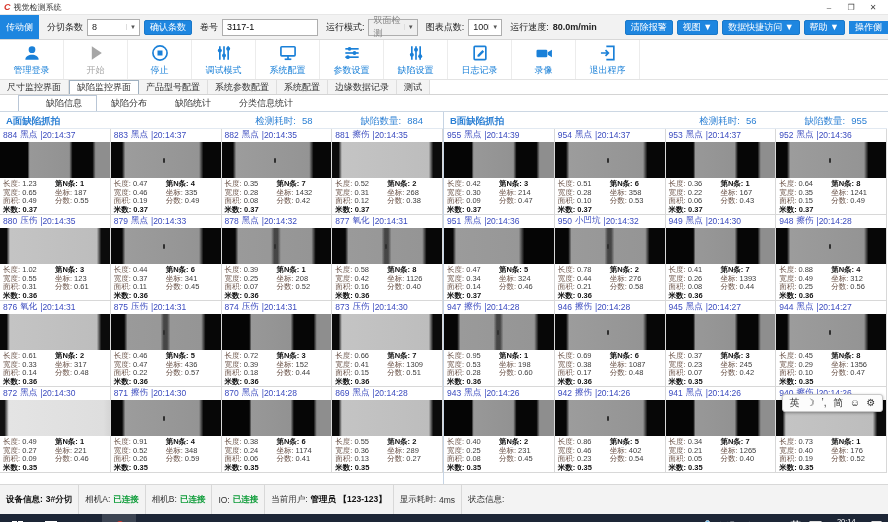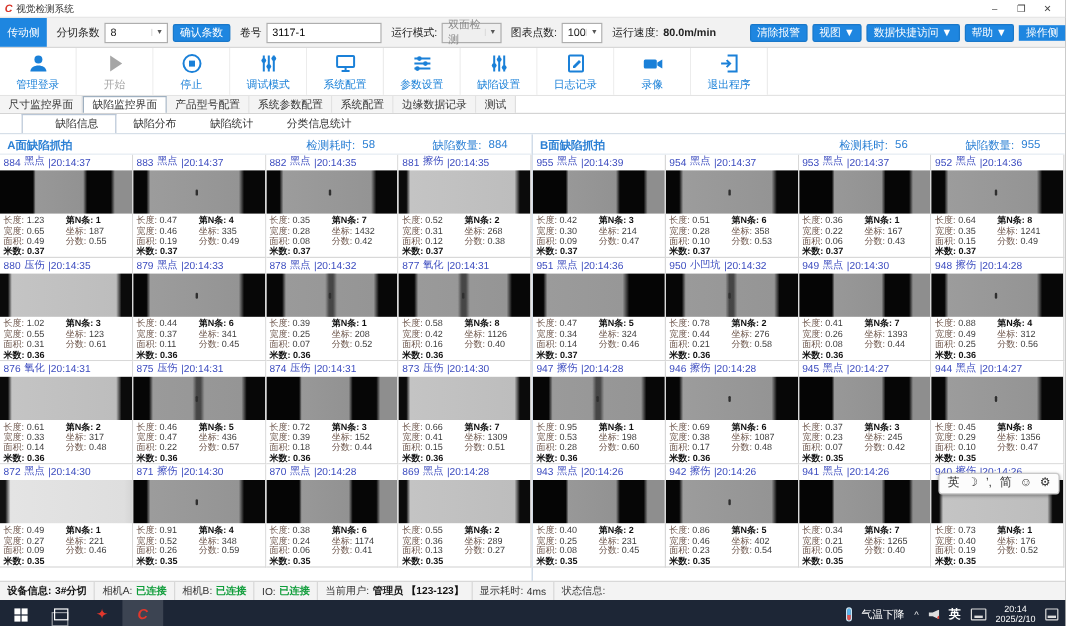--- a/index.html
+++ b/index.html
@@ -75,21 +75,21 @@
   .ci-row .ci-val { color:#3c3c3c; }
   .ci-strong { color:#111; font-weight:bold; }
 
   
   .ime-bar { position:absolute; left:782px; top:394px; width:101px; height:18px; background:#fcfcfc;
              border:1px solid #c9c9c9; border-radius:3px; box-shadow:0 1px 3px rgba(0,0,0,.35);
              display:flex; align-items:center; justify-content:space-evenly; font-size:10px; color:#333; z-index:6; }
   .ime-bar .ime-item { cursor:default; line-height:1; }
 
   
-  .statusbar { height:16px; background:#f3f3f3; border-top:1px solid #d8d8d8; display:flex; align-items:center;
+  .statusbar { height:30px; background:#f3f3f3; border-top:1px solid #d8d8d8; display:flex; align-items:center;
                font-size:8.5px; color:#333; }
   .seg { padding:0 6px; border-right:1px solid #d8d8d8; display:flex; gap:3px; align-items:center; height:100%; white-space:nowrap; }
   .seg:last-child { border-right:none; }
   .bold { font-weight:bold; color:#111; }
   .green { color:#0f9d3a; font-weight:bold; }
 
   
   .taskbar { height:24px; background:#1d2636; display:flex; align-items:center; color:#fff; }
   .tb-ic { width:34px; height:24px; display:flex; align-items:center; justify-content:center; position:relative; }
   .tb-ic.active-app { background:rgba(255,255,255,.14); box-shadow:inset 0 -2px 0 #6ab0e8; }

